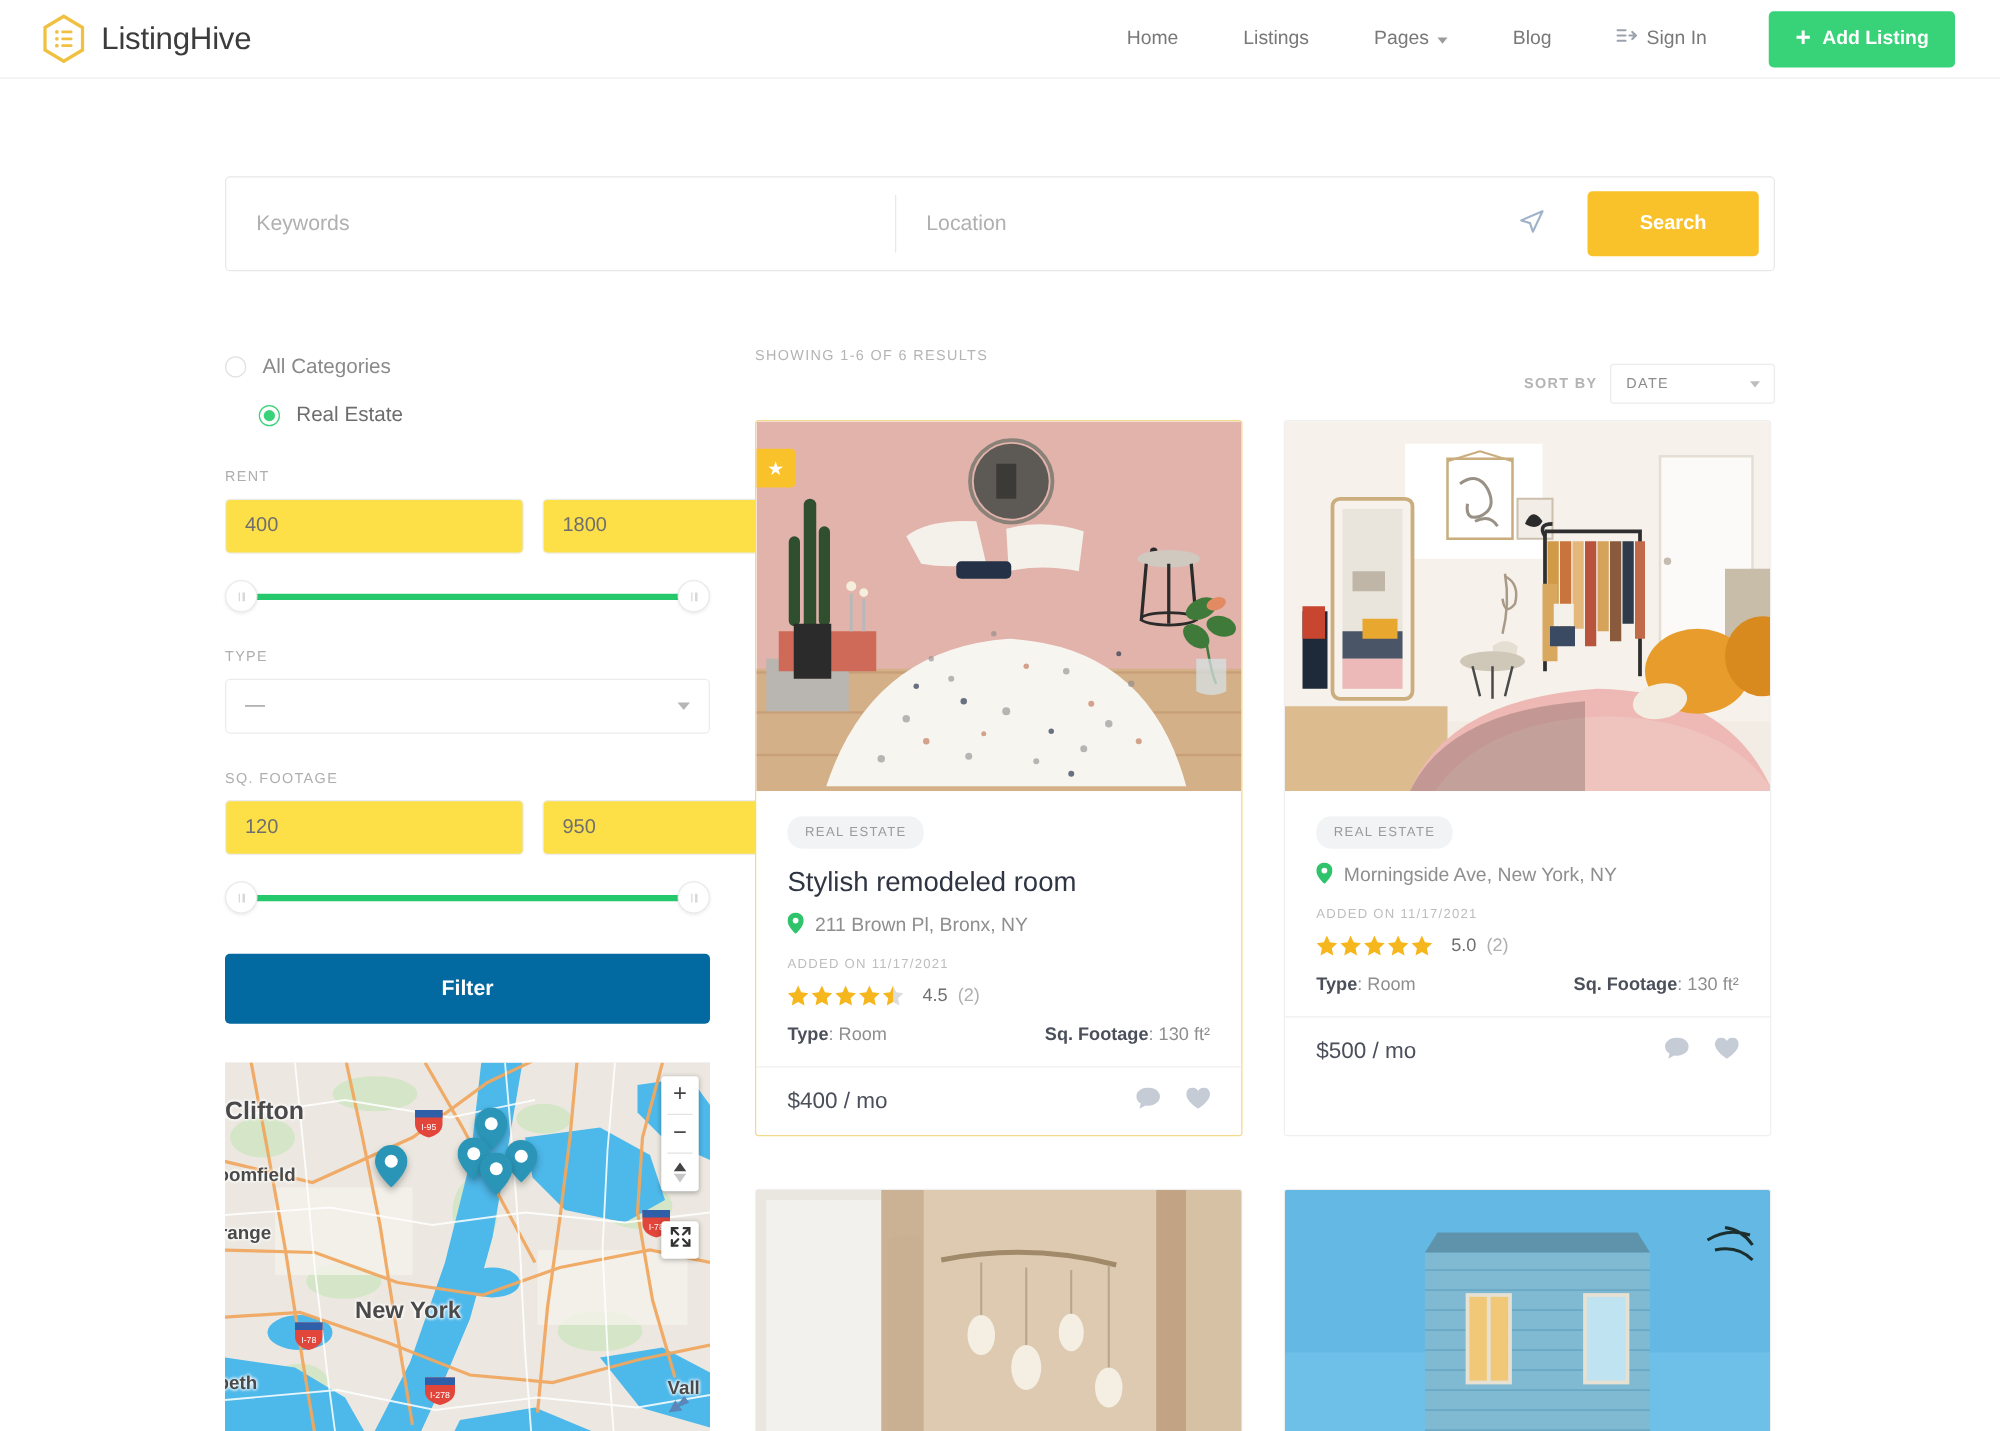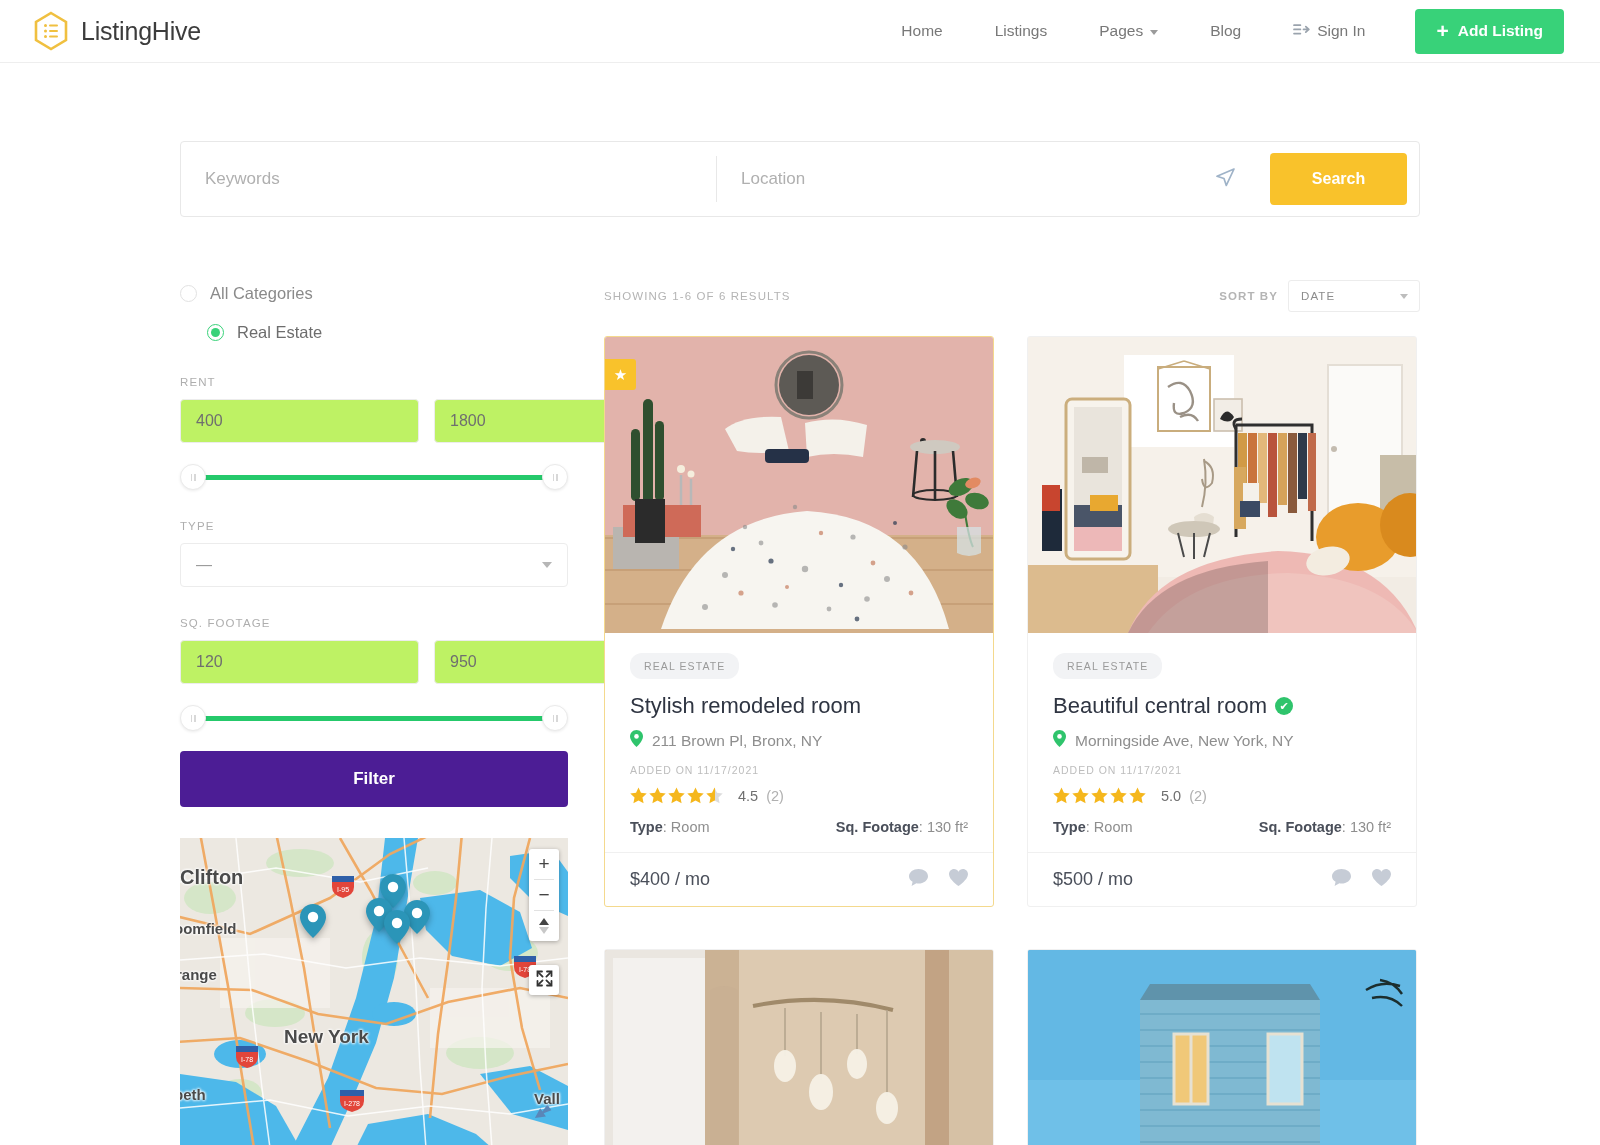--- a/index.html
+++ b/index.html
@@ -106,21 +106,21 @@
   .flabel {
     font-size: 11.5px; letter-spacing: 1.1px;
     color: #aeaeae; text-transform: uppercase;
     margin-bottom: 11px;
   }
   .pair { display: flex; gap: 15px; }
   .num-input {
     flex: 1; height: 44px;
     border: 1px solid #ececec; border-radius: 4px;
     font-size: 16px; color: #6f6f6f;
-    padding: 0 15px; background: #bef264;
+    padding: 0 15px; background: #fde047;
     font-family: "Liberation Sans", sans-serif;
   }
   .select-wrap { position: relative; }
   .select-box {
     height: 44px; width: 100%;
     border: 1px solid #ececec; border-radius: 4px;
     display: flex; align-items: center;
     padding: 0 15px; font-size: 16px; color: #9a9a9a;
     background: #fff; cursor: pointer;
   }
@@ -143,22 +143,22 @@
     background: #fff; border: 1px solid #eaeaea; border-radius: 50%;
     box-shadow: 0 1px 3px rgba(0,0,0,.08);
     display: flex; align-items: center; justify-content: center;
     gap: 2px; cursor: pointer;
   }
   .handle.left { left: 0; }
   .handle.right { right: 0; }
   .grip { width: 1.5px; height: 7px; background: #d8d8d8; }
 
   .btn-filter {
-    width: 100%; height: 56px; margin-top: 20px;
-    background: #4c1d95; color: #fff;
+    width: 100%; height: 56px; margin-top: 32px;
+    background: #0369a1; color: #fff;
     border: none; border-radius: 4px;
     font-size: 17px; font-weight: bold; cursor: pointer;
     font-family: "Liberation Sans", sans-serif;
   }
 
   
   .map {
     margin-top: 31px; height: 310px; width: 100%;
     position: relative; overflow: hidden;
     background: #eae7e1;
@@ -181,21 +181,21 @@
   .map-ctrl.zoom { top: 11px; }
   .map-ctrl.full { top: 127px; height: 30px; justify-content: center; }
   .mc-btn {
     width: 30px; height: 30px; display: flex;
     align-items: center; justify-content: center;
     font-size: 19px; color: #444; cursor: pointer;
   }
   .mc-sep { width: 20px; height: 1px; background: #e2e2e2; }
 
   
-  .res-head { display: flex; align-items: center; height: 34px; }
+  .res-head { display: flex; height: 34px; flex-direction: column; }
   .showing {
     font-size: 11.5px; letter-spacing: 1.1px; color: #b4b4b4;
     text-transform: uppercase;
   }
   .sort-area { margin-left: auto; display: flex; align-items: center; gap: 10px; }
   .sort-label {
     font-size: 11.5px; letter-spacing: 1.1px; color: #b4b4b4;
     text-transform: uppercase;
     font-weight: bold;
   }
@@ -767,24 +767,20 @@
               <ellipse cx="330" cy="200" rx="42" ry="34" fill="#e89c2c"></ellipse>
               <ellipse cx="382" cy="188" rx="30" ry="32" fill="#d98a1e"></ellipse>
               <ellipse cx="300" cy="224" rx="22" ry="14" fill="#f3ece0" transform="rotate(-12 300 224)"></ellipse>
               <g opacity=".18" fill="#000">
                   <path d="M100 296 q30 -64 140 -72 l0 72z"></path>
                 </g>
             </svg>
           </div>
           <div class="card-body">
             <span class="chip">Real Estate</span>
-            <h3 class="card-title">
-              <span>Beautiful central room</span>
-              <span class="verified">✔</span>
-            </h3>
             <div class="card-addr">
               <span>
                 <svg width="13" height="17" viewBox="0 0 13 17">
                     <path d="M6.5 0C2.9 0 0 2.9 0 6.5C0 11.2 6.5 17 6.5 17S13 11.2 13 6.5C13 2.9 10.1 0 6.5 0z" fill="#2fc46c"></path>
                     <circle cx="6.5" cy="6.4" r="2.3" fill="#fff"></circle>
                   </svg>
               </span>
               <span>Morningside Ave, New York, NY</span>
             </div>
             <div class="card-added">Added on 11/17/2021</div>

